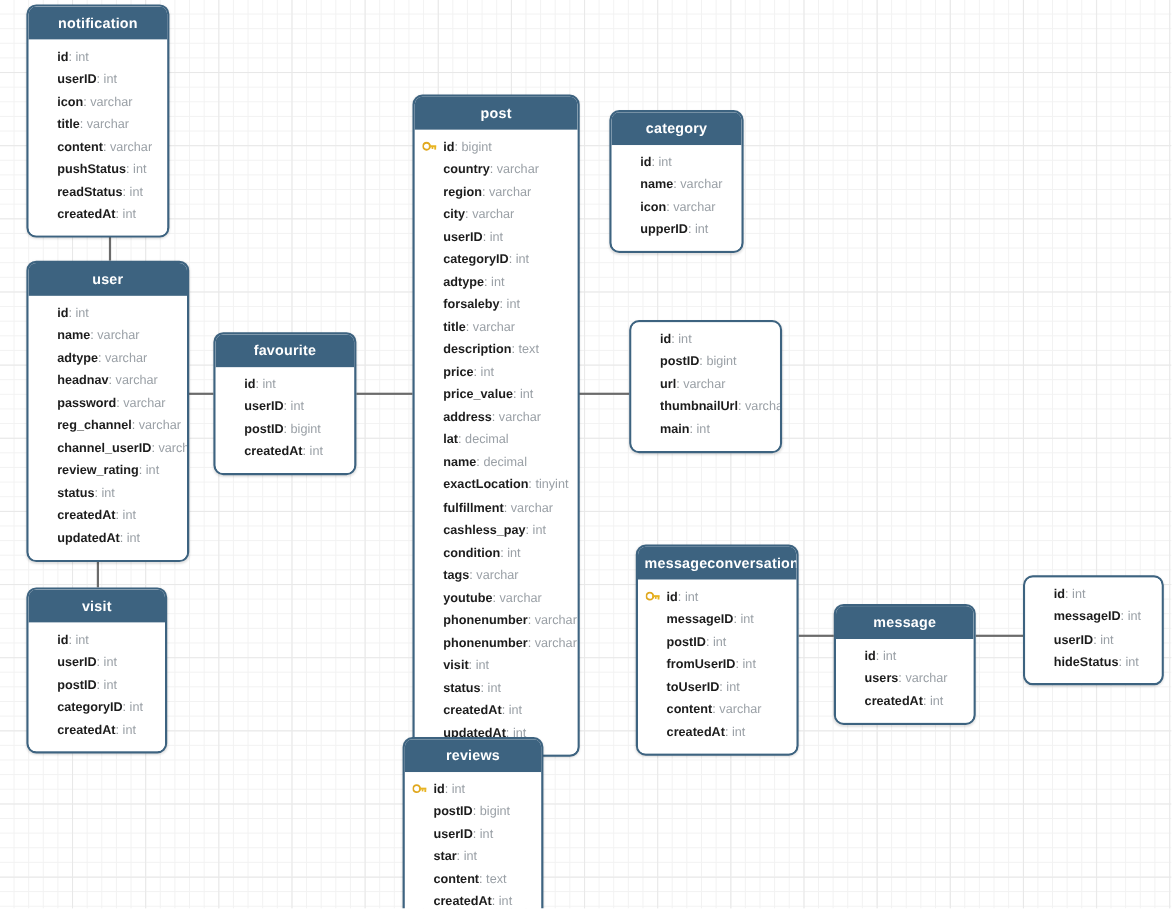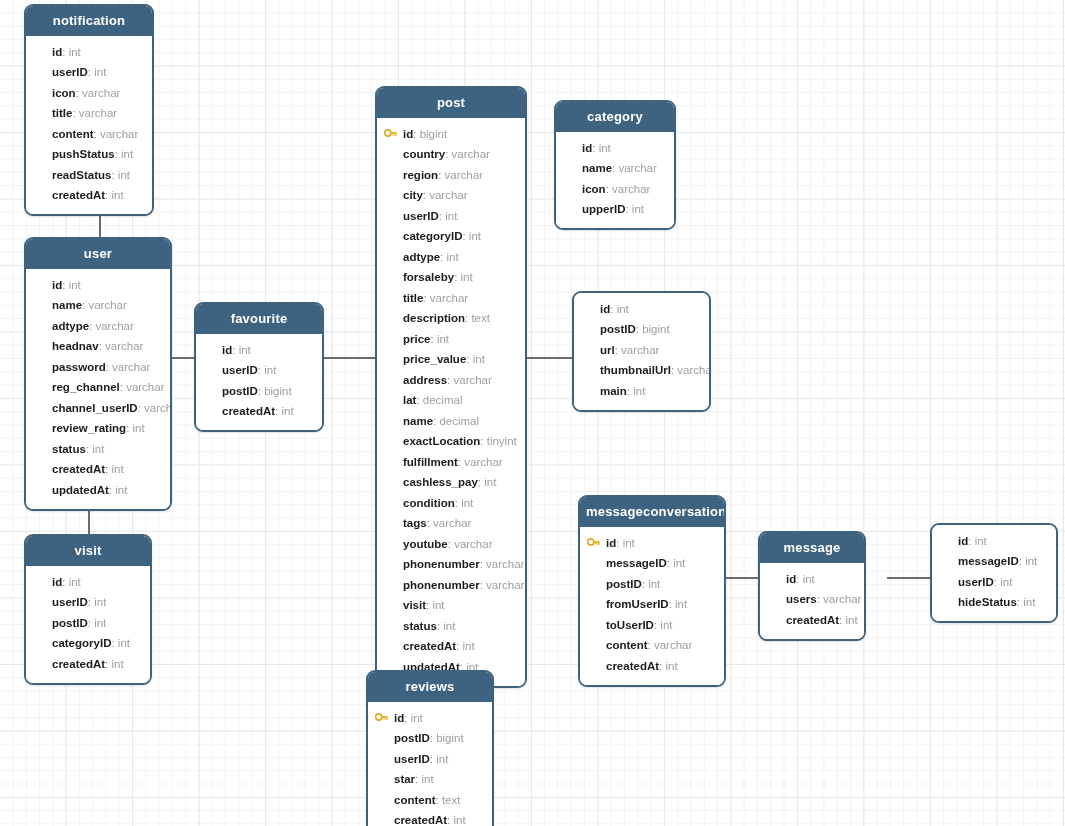--- a/index.html
+++ b/index.html
@@ -211,21 +211,21 @@
             <rect x="10.3" y="5.9" width="1.9" height="2.4" fill="#e8b423"></rect>
           </svg><span class="fname">id</span><span>: </span><span class="ftype">int</span></div>
         <div class="field"><span class="fname">messageID</span><span>: </span><span class="ftype">int</span></div>
         <div class="field"><span class="fname">postID</span><span>: </span><span class="ftype">int</span></div>
         <div class="field"><span class="fname">fromUserID</span><span>: </span><span class="ftype">int</span></div>
         <div class="field"><span class="fname">toUserID</span><span>: </span><span class="ftype">int</span></div>
         <div class="field"><span class="fname">content</span><span>: </span><span class="ftype">varchar</span></div>
         <div class="field"><span class="fname">createdAt</span><span>: </span><span class="ftype">int</span></div>
       </div>
     </div>
-    <div class="entity" style="left: 758px; top: 531px; width: 108px;">
+    <div class="entity" style="left: 758px; top: 549px; width: 129px;">
       <div class="entity-header">message</div>
       <div class="entity-body">
         <div class="field"><span class="fname">id</span><span>: </span><span class="ftype">int</span></div>
         <div class="field"><span class="fname">users</span><span>: </span><span class="ftype">varchar</span></div>
         <div class="field"><span class="fname">createdAt</span><span>: </span><span class="ftype">int</span></div>
       </div>
     </div>
     <div class="entity" style="left: 930px; top: 523px; width: 128px;">
       <div class="entity-body">
         <div class="field"><span class="fname">id</span><span>: </span><span class="ftype">int</span></div>

